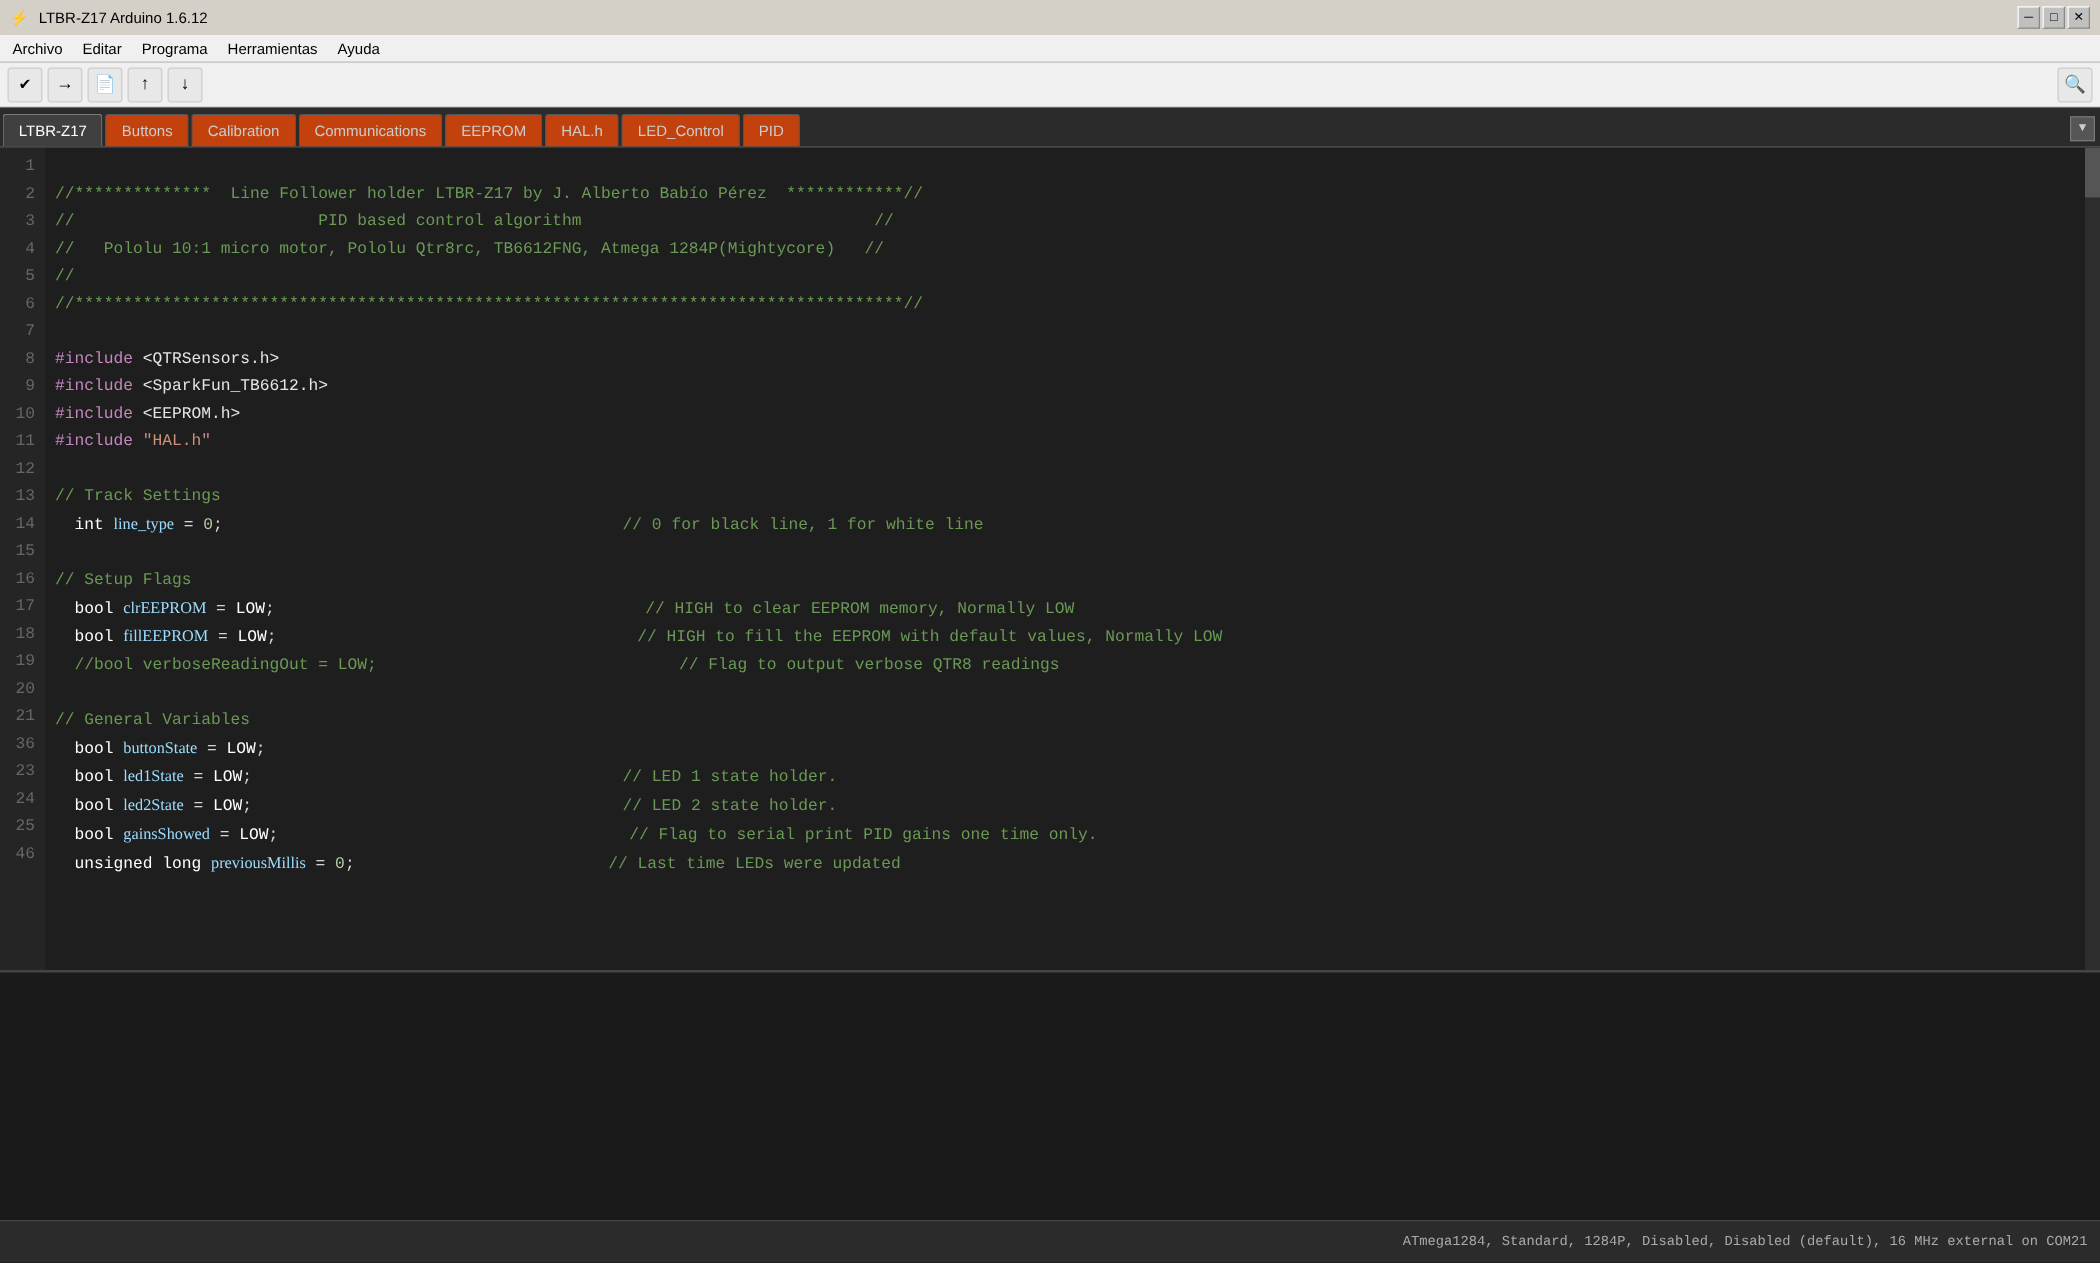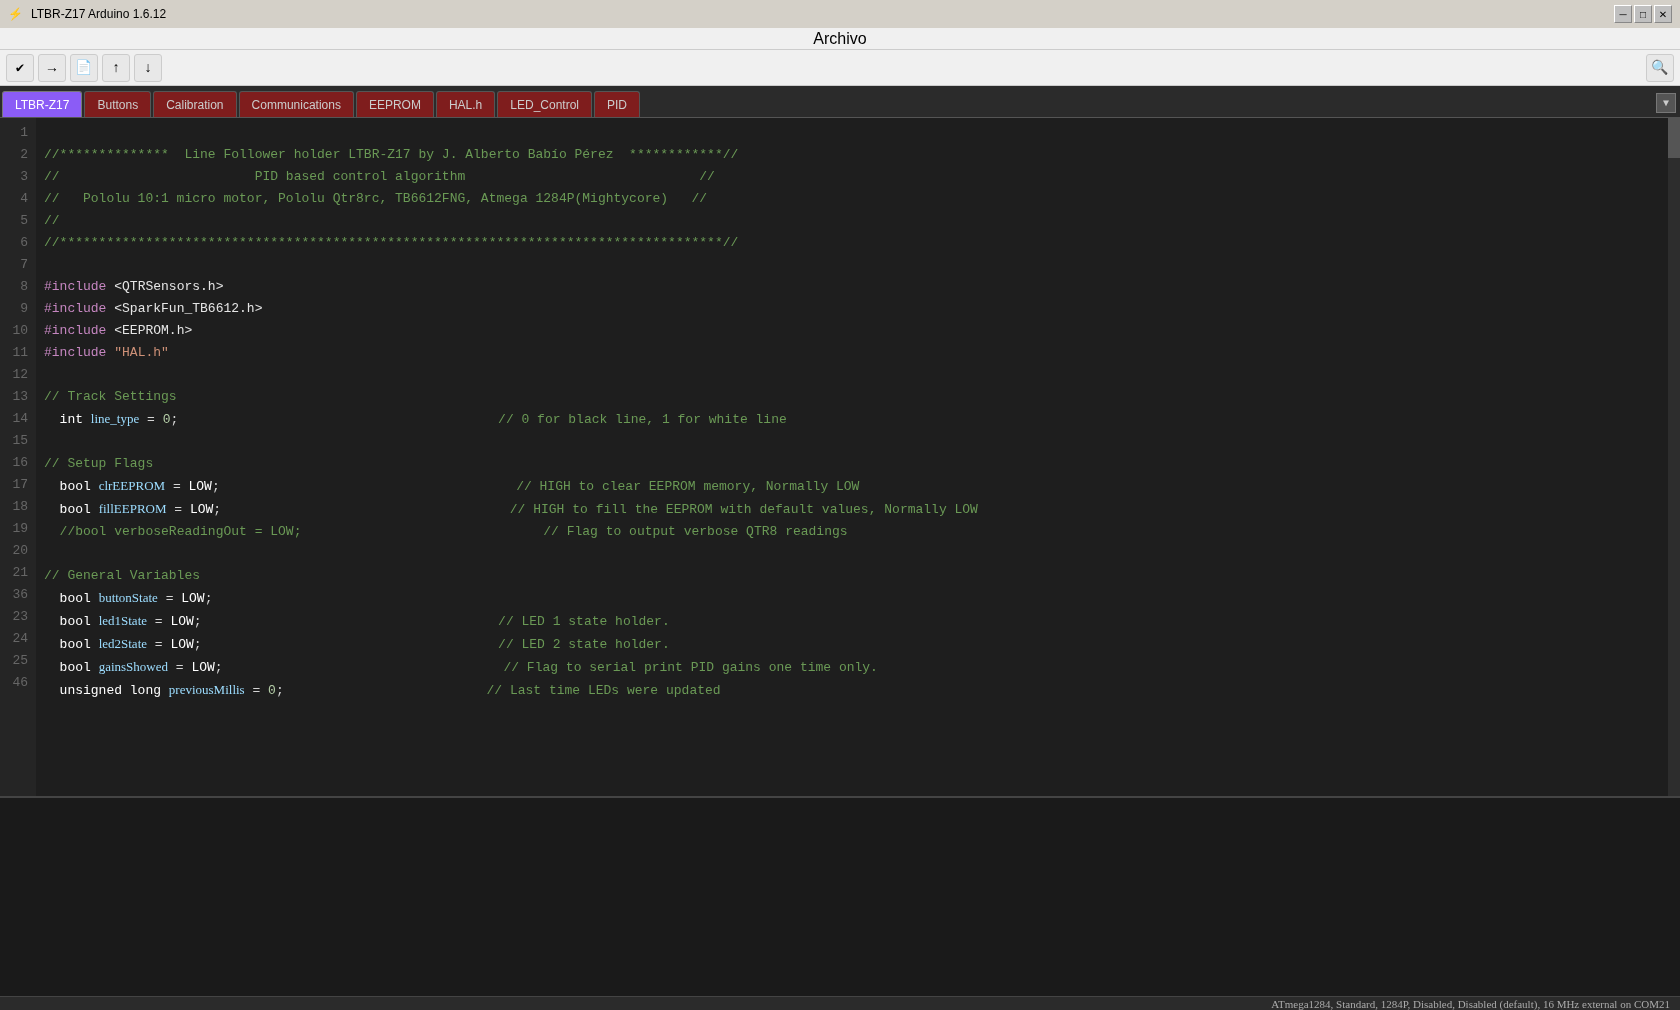--- a/index.html
+++ b/index.html
@@ -50,26 +50,25 @@
     }
 
     
     #menu-bar {
       background: #f0f0f0;
       height: 22px;
       display: flex;
       align-items: center;
       padding: 0 4px;
       font-family: Arial, sans-serif;
-      font-size: 16px;
+      font-size: 12px;
       color: #000;
       gap: 4px;
       flex-shrink: 0;
       border-bottom: 1px solid #ccc;
-      flex-direction: column;
     }
     .menu-item {
       padding: 2px 6px;
       cursor: pointer;
     }
 
     
     #toolbar {
       background: #f0f0f0;
       height: 36px;
@@ -119,28 +118,28 @@
     }
     .tab {
       padding: 5px 12px;
       font-family: Arial, sans-serif;
       font-size: 12px;
       cursor: pointer;
       border: 1px solid #555;
       border-bottom: none;
       border-radius: 3px 3px 0 0;
       margin-right: 2px;
-      background: #7f1d1d;
+      background: #c2410c;
       color: #ccc;
       height: 26px;
       display: flex;
       align-items: center;
     }
     .tab.active {
-      background: #8b5cf6;
+      background: #404040;
       color: #fff;
       border-color: #777;
     }
     #tab-dropdown {
       position: absolute;
       right: 4px;
       bottom: 4px;
       width: 20px;
       height: 20px;
       background: #555;
@@ -209,26 +208,26 @@
     #console-area {
       background: #1a1a1a;
       height: 200px;
       border-top: 2px solid #444;
       flex-shrink: 0;
     }
 
     
     #status-bar {
       background: #2b2b2b;
-      height: 14px;
+      height: 34px;
       display: flex;
       align-items: center;
       justify-content: flex-end;
       padding: 0 10px;
-      font-family: Liberation Serif, serif;
+      font-family: Liberation Mono, monospace;
       font-size: 11px;
       color: #aaa;
       flex-shrink: 0;
       border-top: 1px solid #444;
     }
 
     
     #editor-scrollbar {
       width: 12px;
       background: #2d2d2d;

